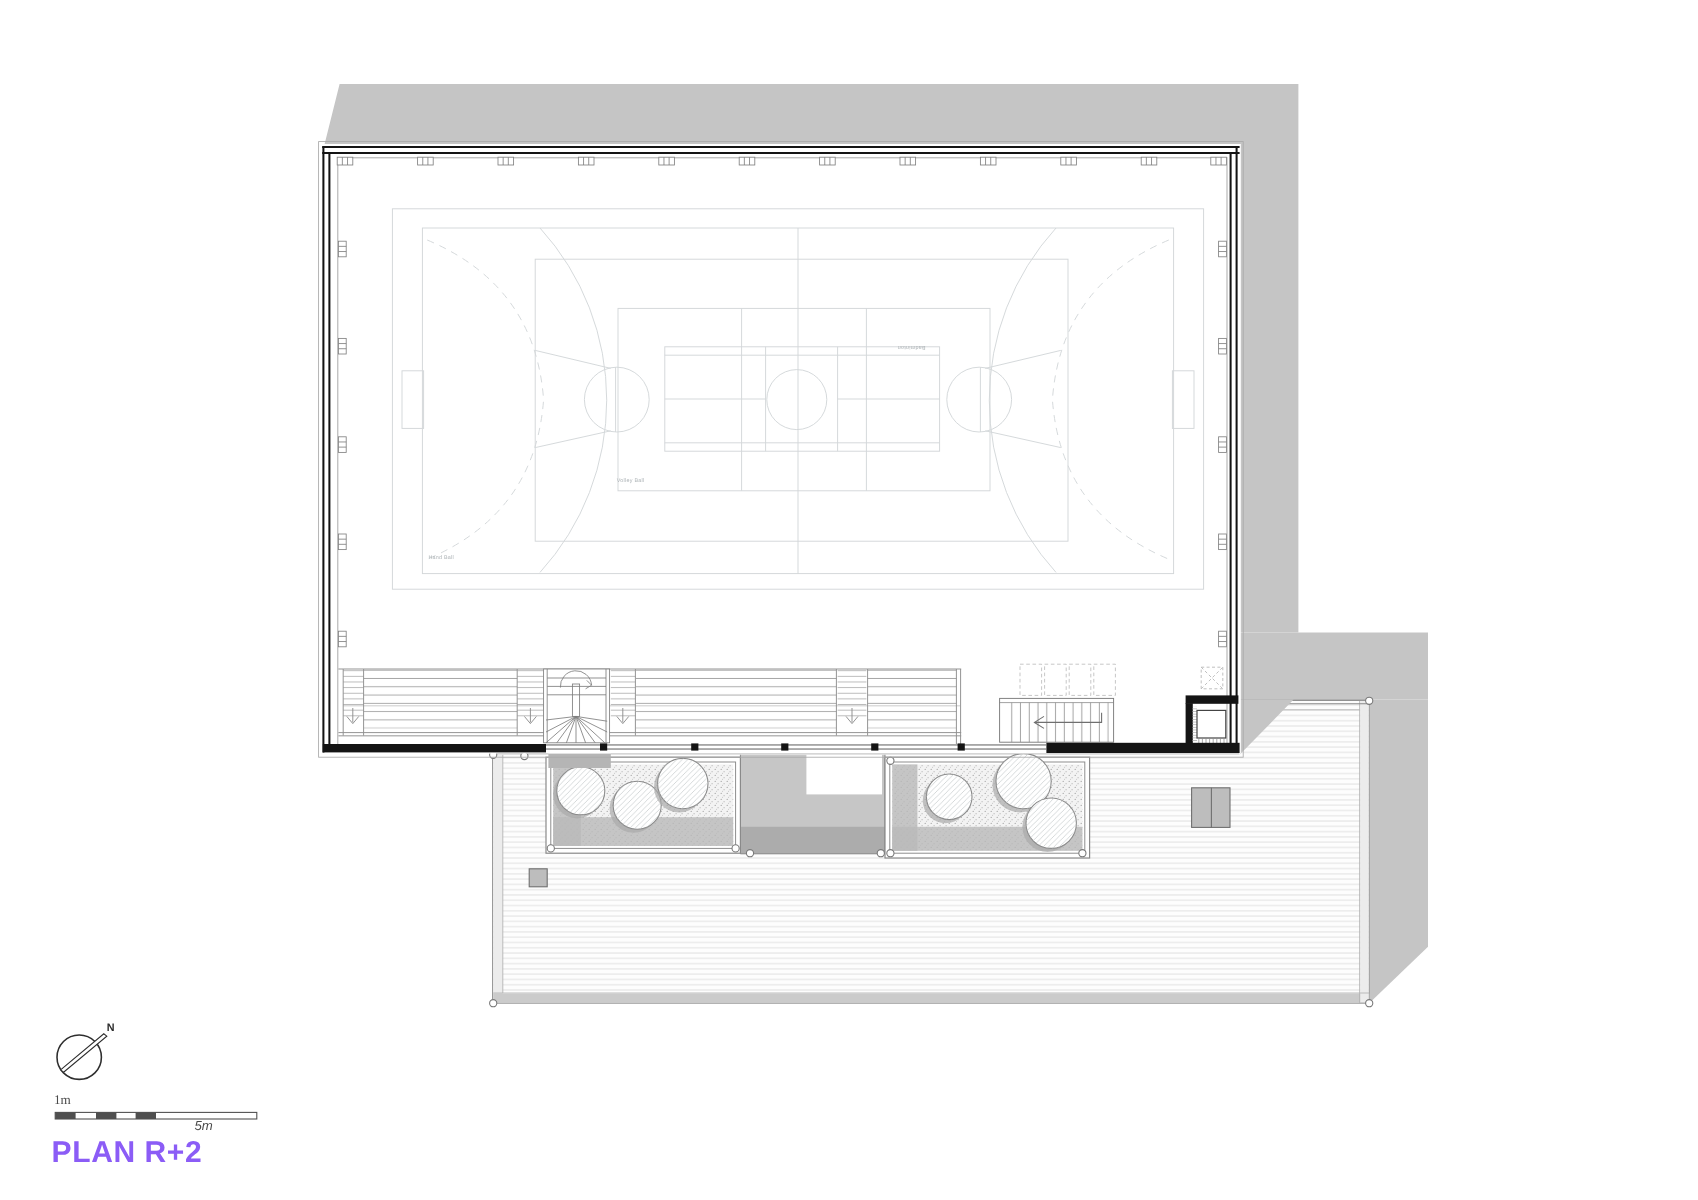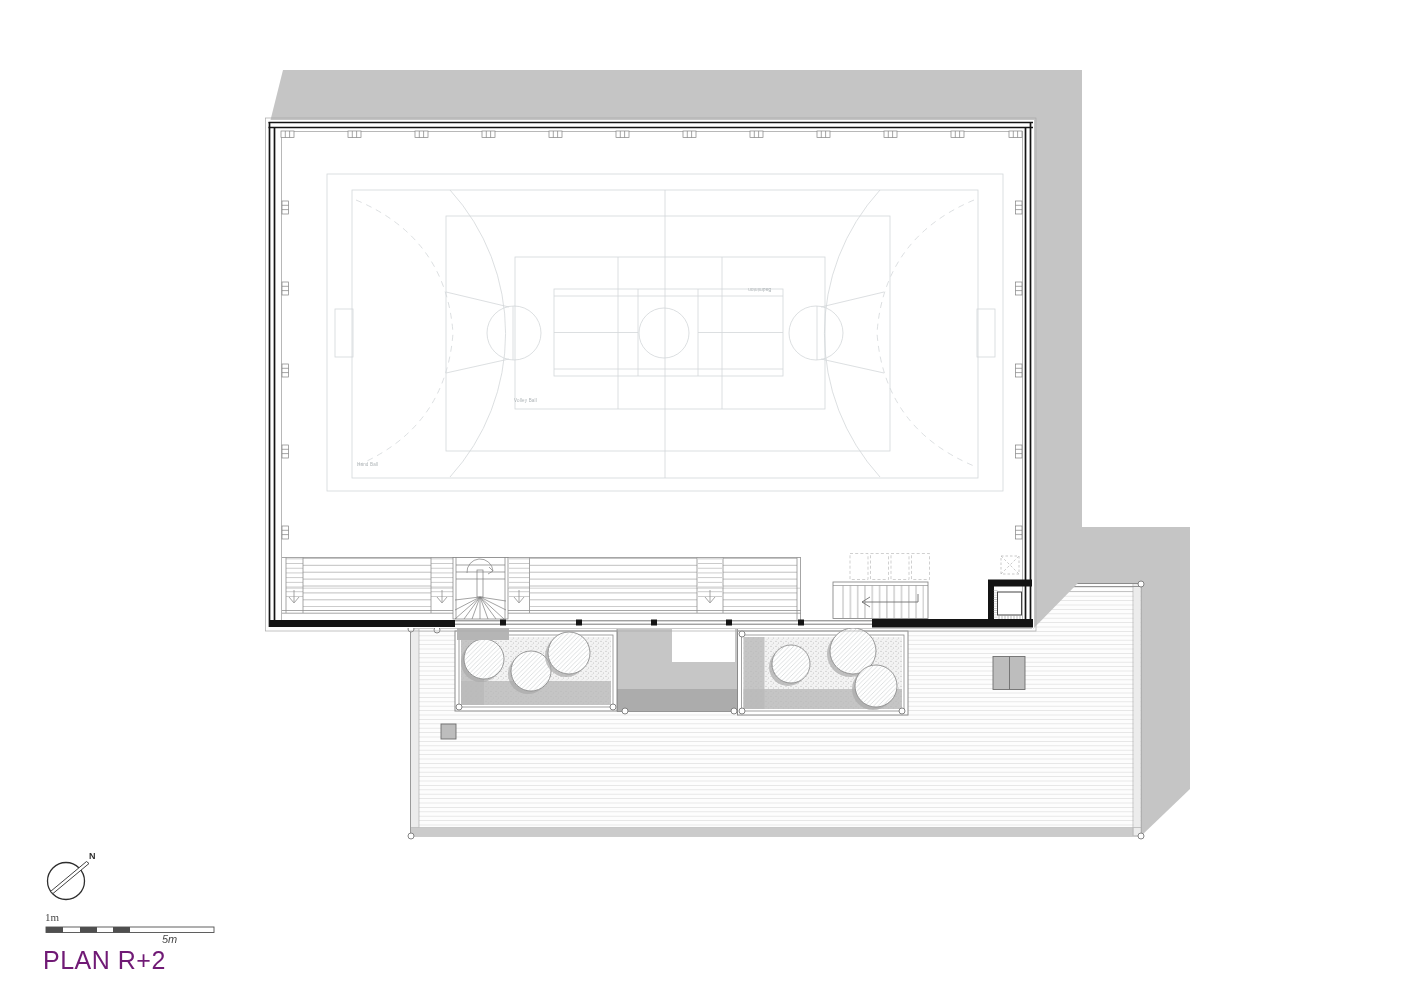--- a/index.html
+++ b/index.html
@@ -1,21 +1,21 @@
 <!DOCTYPE html>
 <html><head>
 <meta charset="utf-8">
 <style>
   html,body{margin:0;padding:0;background:#ffffff;}
   #canvas{position:relative;width:1415px;height:1000px;background:#ffffff;overflow:hidden;
           font-family:"Liberation Sans", sans-serif;}
   .lbl{position:absolute;white-space:nowrap;}
   .court-lbl{font-size:4.5px;color:#aeb4b7;letter-spacing:.2px;}
   .flip{transform:rotate(180deg);}
-  #plan-title{left:43px;top:946px;font-size:25px;font-weight:400;color:#701a75;letter-spacing:.5px;}
+  #plan-title{left:43px;top:946px;font-size:25px;font-weight:700;color:#8b5cf6;letter-spacing:.5px;}
   .scale-lbl{font-size:11px;color:#4a4a4a;}
   #north-label{left:89px;top:851px;font-size:9px;font-weight:700;color:#2d2d2d;}
   svg{position:absolute;left:0;top:0;}
 </style>
 </head>
 <body>
 
 <div id="canvas">
 
 <svg width="1415" height="1000" viewBox="0 0 1415 1000">

